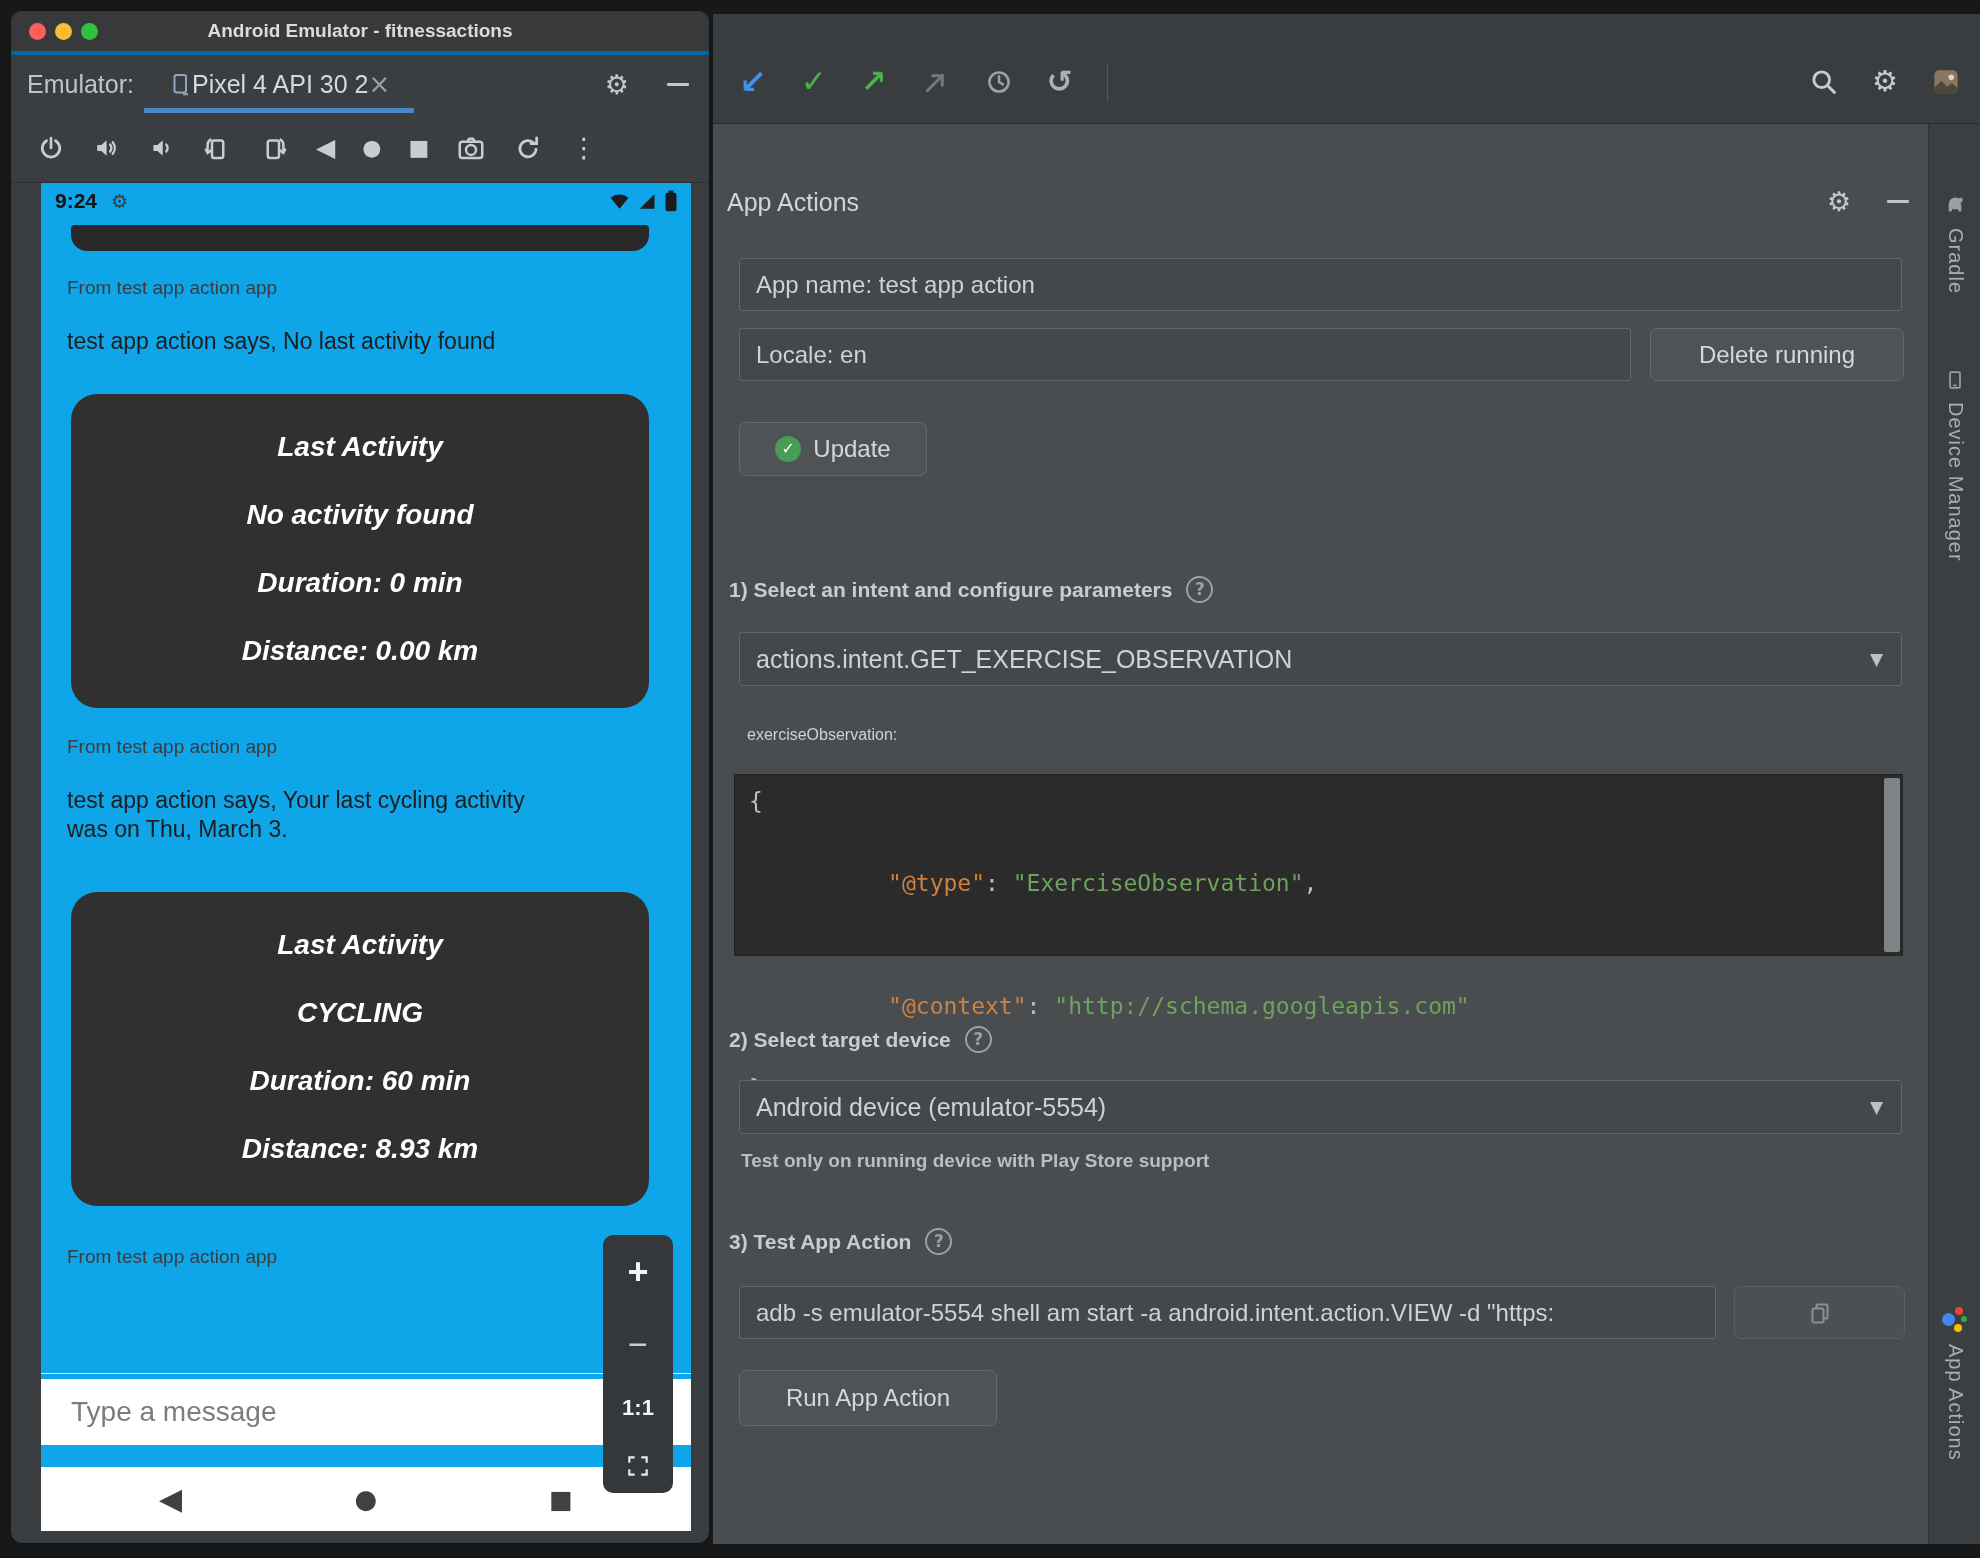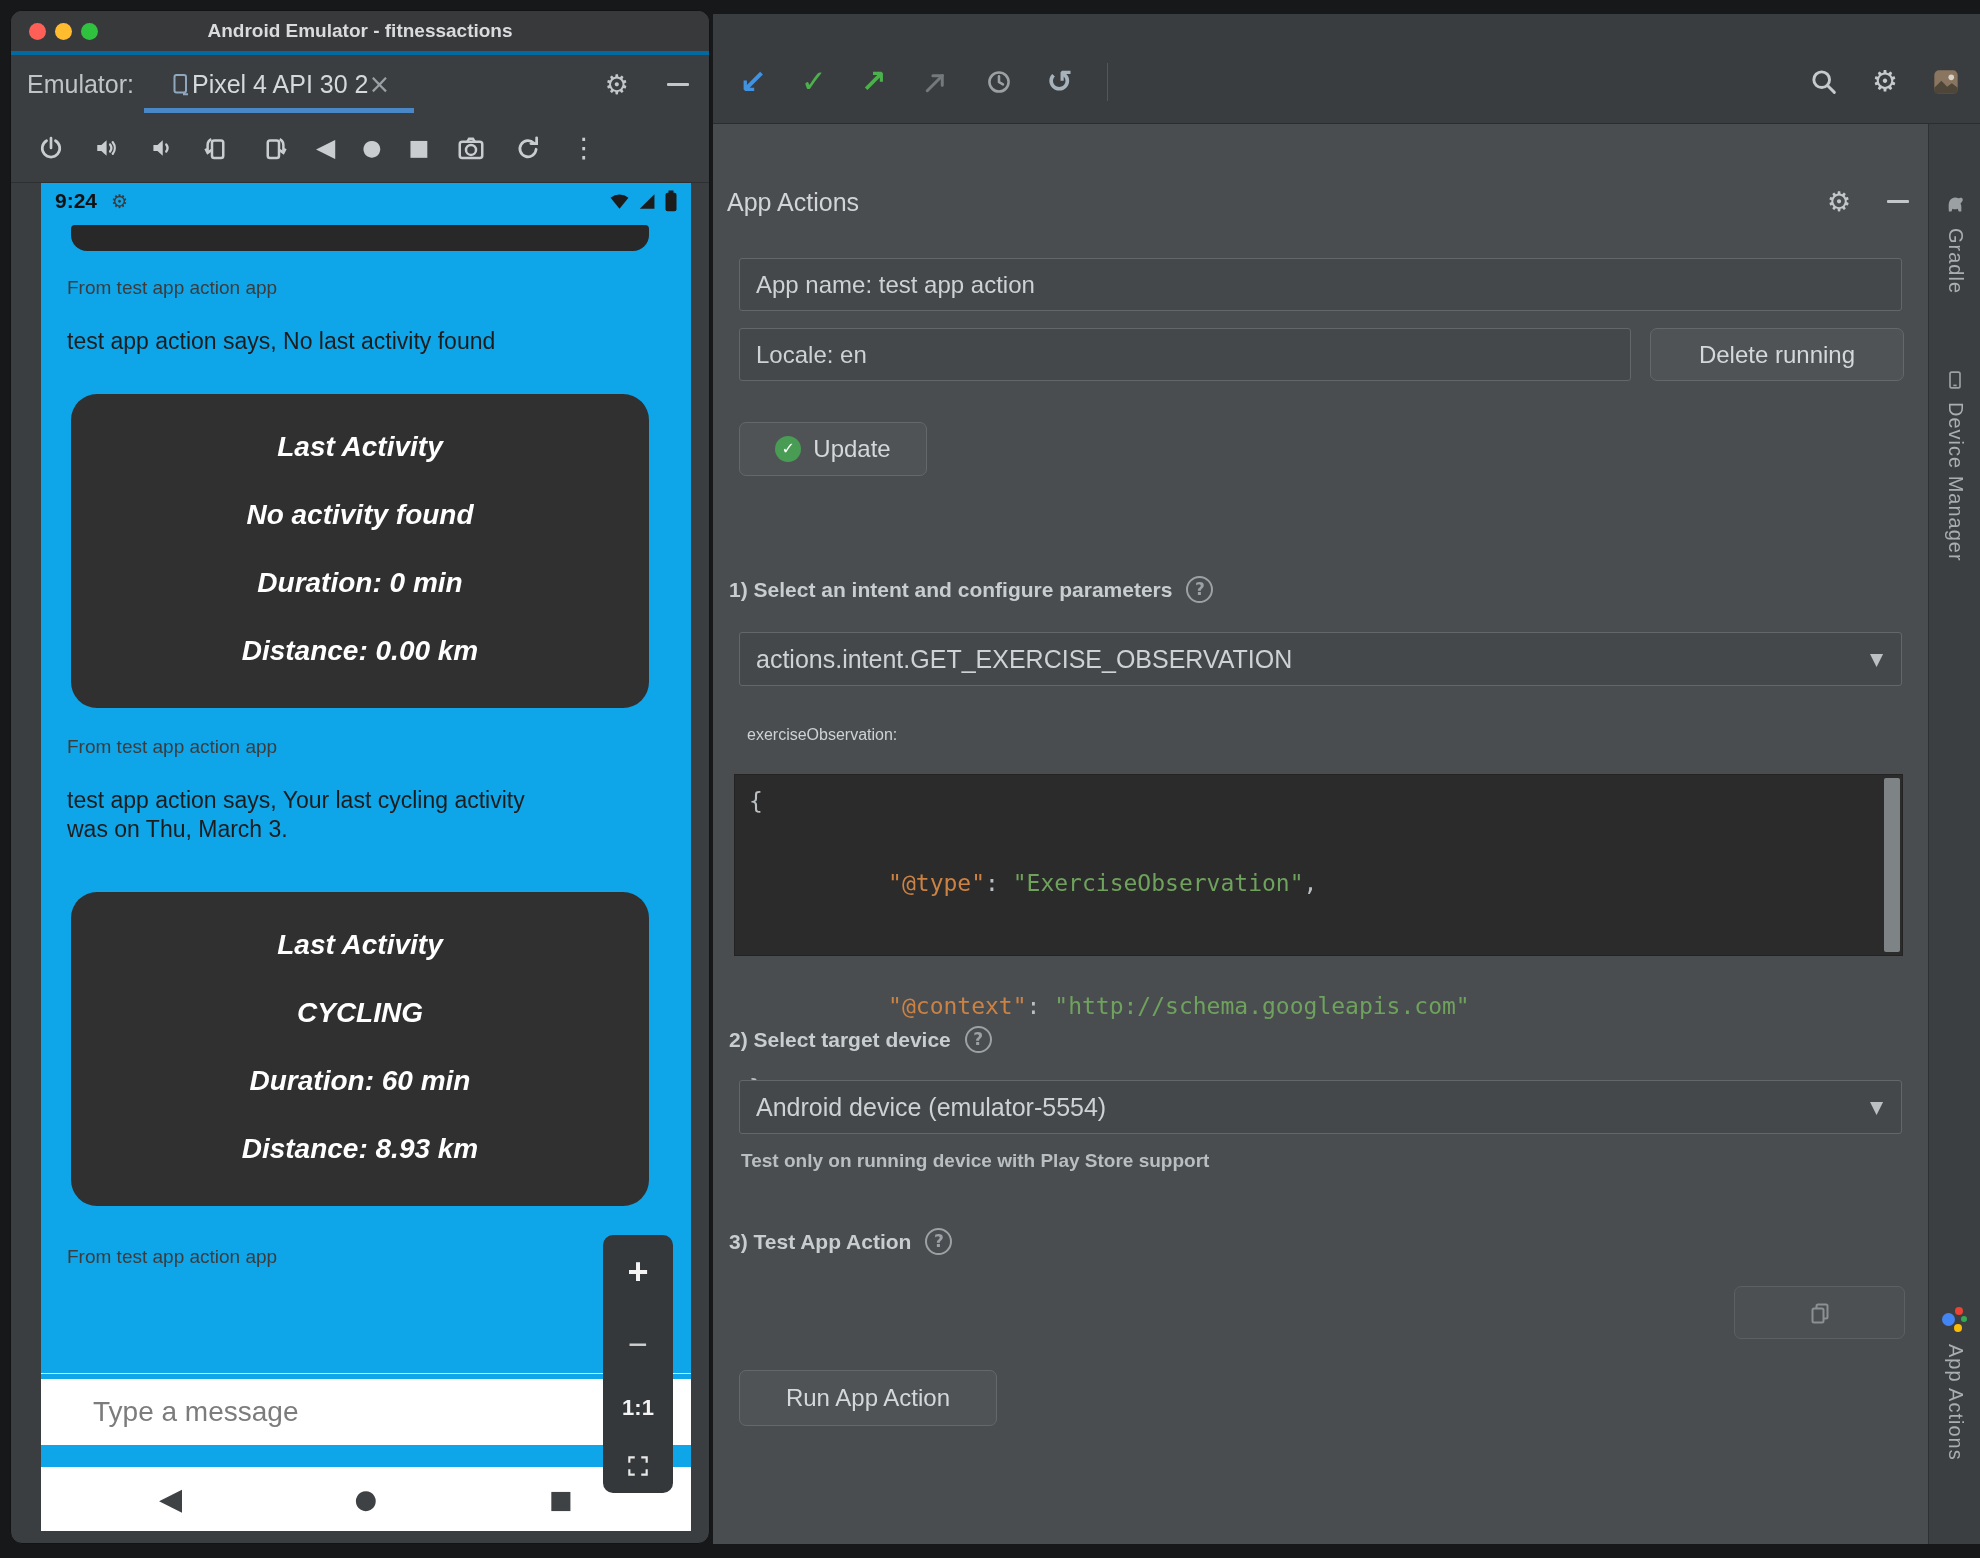--- a/index.html
+++ b/index.html
@@ -39,21 +39,21 @@
   .msg {margin:28px 0 0 26px;color:#1d1d1d;font-size:23px;max-width:500px;line-height:29px;}
   .card {margin:38px 42px 0 30px;background:#303030;border-radius:26px;padding:36px 16px 40px;text-align:center;}
   .card.c2 {margin-top:48px;}
   .card p {color:#ffffff;font-style:italic;font-weight:bold;font-size:28px;line-height:34px;}
   .card p + p {margin-top:34px;}
   .zoom-panel {position:absolute;right:18px;top:1052px;width:70px;height:258px;background:#35383a;border-radius:10px;display:flex;flex-direction:column;align-items:center;justify-content:space-between;padding:16px 0 14px;z-index:6;}
   .z-plus {color:#f4f4f4;font-size:36px;font-weight:bold;}
   .z-minus {color:#cfcfcf;font-size:34px;}
   .z-ratio {color:#f4f4f4;font-size:22px;font-weight:bold;}
   .composer-divider {position:absolute;left:0;top:1190px;width:100%;height:1px;background:#e6e6e6;}
-  .composer {position:absolute;left:0;top:1196px;width:100%;height:66px;border:none;outline:none;background:#fff;font-size:28px;padding-left:52px;color:#333;font-family:"Liberation Sans",sans-serif;}
+  .composer {position:absolute;left:0;top:1196px;width:100%;height:66px;border:none;outline:none;background:#fff;font-size:28px;padding-left:30px;color:#333;font-family:"Liberation Sans",sans-serif;}
   .composer::placeholder {color:#7c7c7c;}
   .navbar {position:absolute;left:0;bottom:0;width:100%;height:64px;background:#fff;display:flex;align-items:center;justify-content:space-between;padding:0 118px;}
   .nav-back {font-size:30px;color:#3f4245;}
   .nav-home {font-size:26px;color:#3f4245;}
   .nav-overview {font-size:25px;color:#3f4245;}
 
   
   #studio-toolbar {position:absolute;left:713px;top:14px;width:1267px;height:110px;background:#3a3d3f;border-bottom:1px solid #2a2c2d;display:flex;align-items:center;gap:34px;padding:26px 20px 0 26px;}
   .tb {display:flex;align-items:center;justify-content:center;}
   .tb-blue {color:#4292e2;font-size:33px;font-weight:bold;}
@@ -346,20 +346,21 @@
     <span class="dd glyph">▼</span>
   </div>
 
   <div class="hint">Test only on running device with Play Store support</div>
 
   <div class="sec-label" id="sec3">
     <span>3) Test App Action</span>
     <span class="help glyph">?</span>
   </div>
 
+  <input class="field" id="adb-field" value="adb -s emulator-5554 shell am start -a android.intent.action.VIEW -d &quot;https:" style="">
   <button id="copy-btn">
     <span>
       <svg width="24" height="24" viewBox="0 0 24 24" fill="none" stroke="#8b9093" stroke-width="2">
           <rect x="8.5" y="3.5" width="11" height="14" rx="1.5"></rect>
           <rect x="4.5" y="7.5" width="11" height="14" rx="1.5" fill="#4c5052"></rect>
         </svg>
     </span>
   </button>
 
   <button class="btn" id="run-btn">Run App Action</button>

